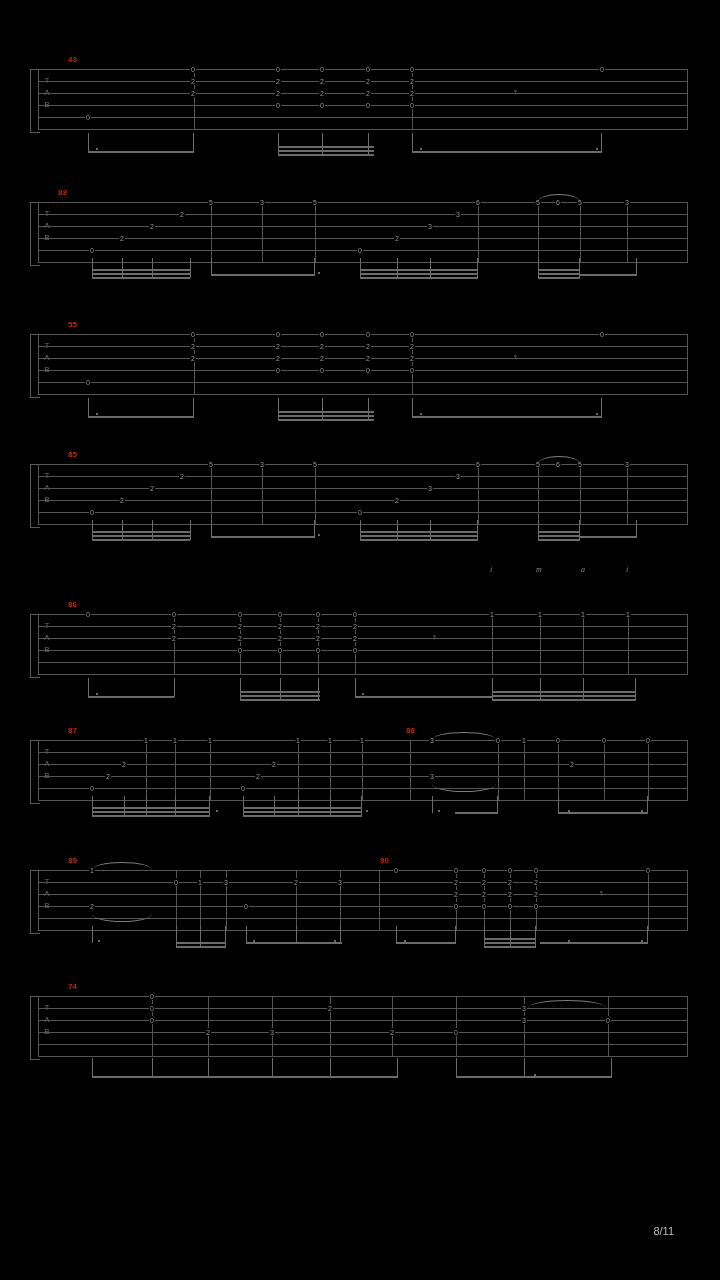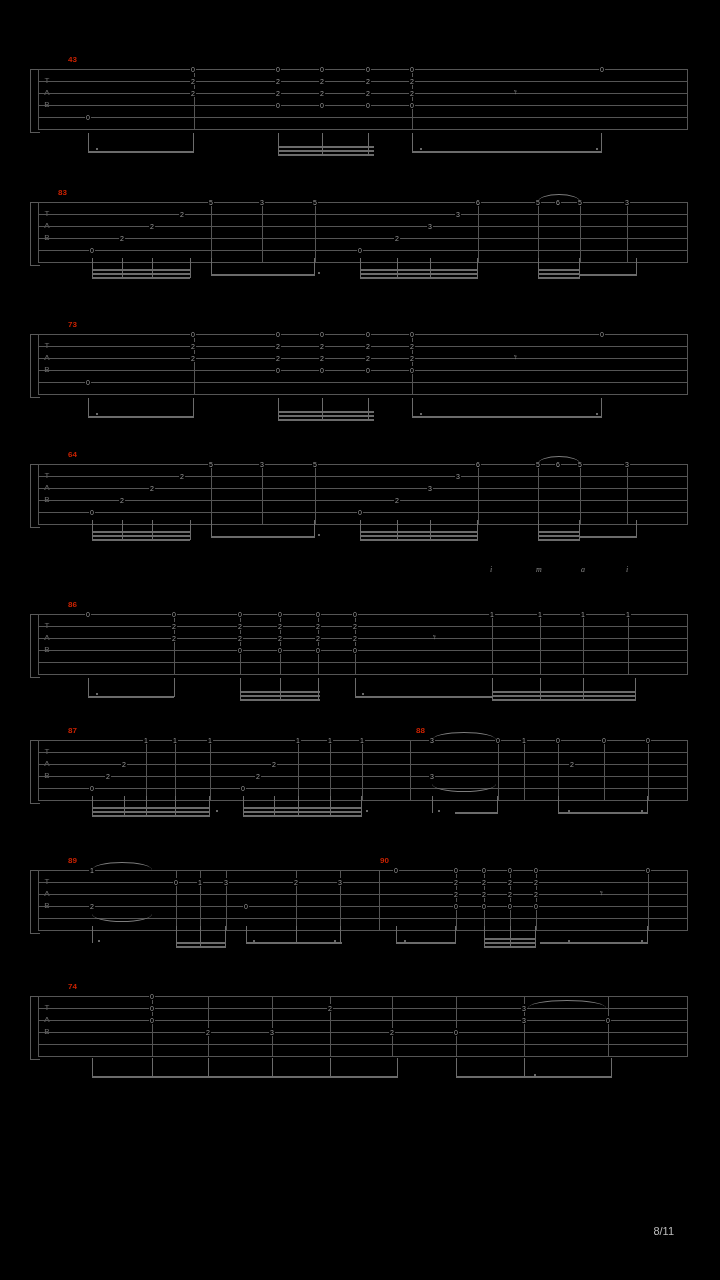--- a/index.html
+++ b/index.html
@@ -286,21 +286,21 @@
     <div class="stem" style="left:397px; top:70px; height:20px;"></div>
     <div class="stem" style="left:430px; top:70px; height:20px;"></div>
     <div class="stem" style="left:477px; top:70px; height:20px;"></div>
     <div class="stem" style="left:538px; top:70px; height:20px;"></div>
     <div class="stem" style="left:579px; top:70px; height:20px;"></div>
     <div class="stem" style="left:636px; top:70px; height:17px;"></div>
     <div class="dot" style="left:318px; top:84px;"></div>
   </div>
 
   <div class="system" style="top:320px;">
-    <div class="measnum" style="left:68px; top:0px;">73</div>
+    <div class="measnum" style="left:68px; top:0px;">55</div>
     <div class="brace" style="top:14px;"></div>
     <div class="tabclef" style="top:20px;">
       <span>T</span>
       <span>A</span>
       <span>B</span>
     </div>
     <div class="staff" style="top:14px;">
       <div class="line l0"></div>
       <div class="line l1"></div>
       <div class="line l2"></div>
@@ -348,21 +348,21 @@
     <div class="stem" style="left:322px; top:78px; height:22px;"></div>
     <div class="stem" style="left:368px; top:78px; height:22px;"></div>
     <div class="stem" style="left:412px; top:78px; height:19px;"></div>
     <div class="stem" style="left:601px; top:78px; height:19px;"></div>
     <div class="dot" style="left:96px; top:93px;"></div>
     <div class="dot" style="left:420px; top:93px;"></div>
     <div class="dot" style="left:596px; top:93px;"></div>
   </div>
 
   <div class="system" style="top:450px;">
-    <div class="measnum" style="left:68px; top:0px;">64</div>
+    <div class="measnum" style="left:68px; top:0px;">85</div>
     <div class="brace" style="top:14px;"></div>
     <div class="tabclef" style="top:20px;">
       <span>T</span>
       <span>A</span>
       <span>B</span>
     </div>
     <div class="staff" style="top:14px;">
       <div class="line l0"></div>
       <div class="line l1"></div>
       <div class="line l2"></div>
@@ -503,21 +503,21 @@
     <div class="stem" style="left:492px; top:78px; height:22px;"></div>
     <div class="stem" style="left:540px; top:78px; height:22px;"></div>
     <div class="stem" style="left:583px; top:78px; height:22px;"></div>
     <div class="stem" style="left:635px; top:78px; height:22px;"></div>
     <div class="dot" style="left:96px; top:93px;"></div>
     <div class="dot" style="left:362px; top:93px;"></div>
   </div>
 
   <div class="system" style="top:726px;">
     <div class="measnum" style="left:68px; top:0px;">87</div>
-    <div class="measnum" style="left:416px; top:0px;">88</div>
+    <div class="measnum" style="left:406px; top:0px;">88</div>
     <div class="brace" style="top:14px;"></div>
     <div class="tabclef" style="top:20px;">
       <span>T</span>
       <span>A</span>
       <span>B</span>
     </div>
     <div class="staff" style="top:14px;">
       <div class="line l0"></div>
       <div class="line l1"></div>
       <div class="line l2"></div>

